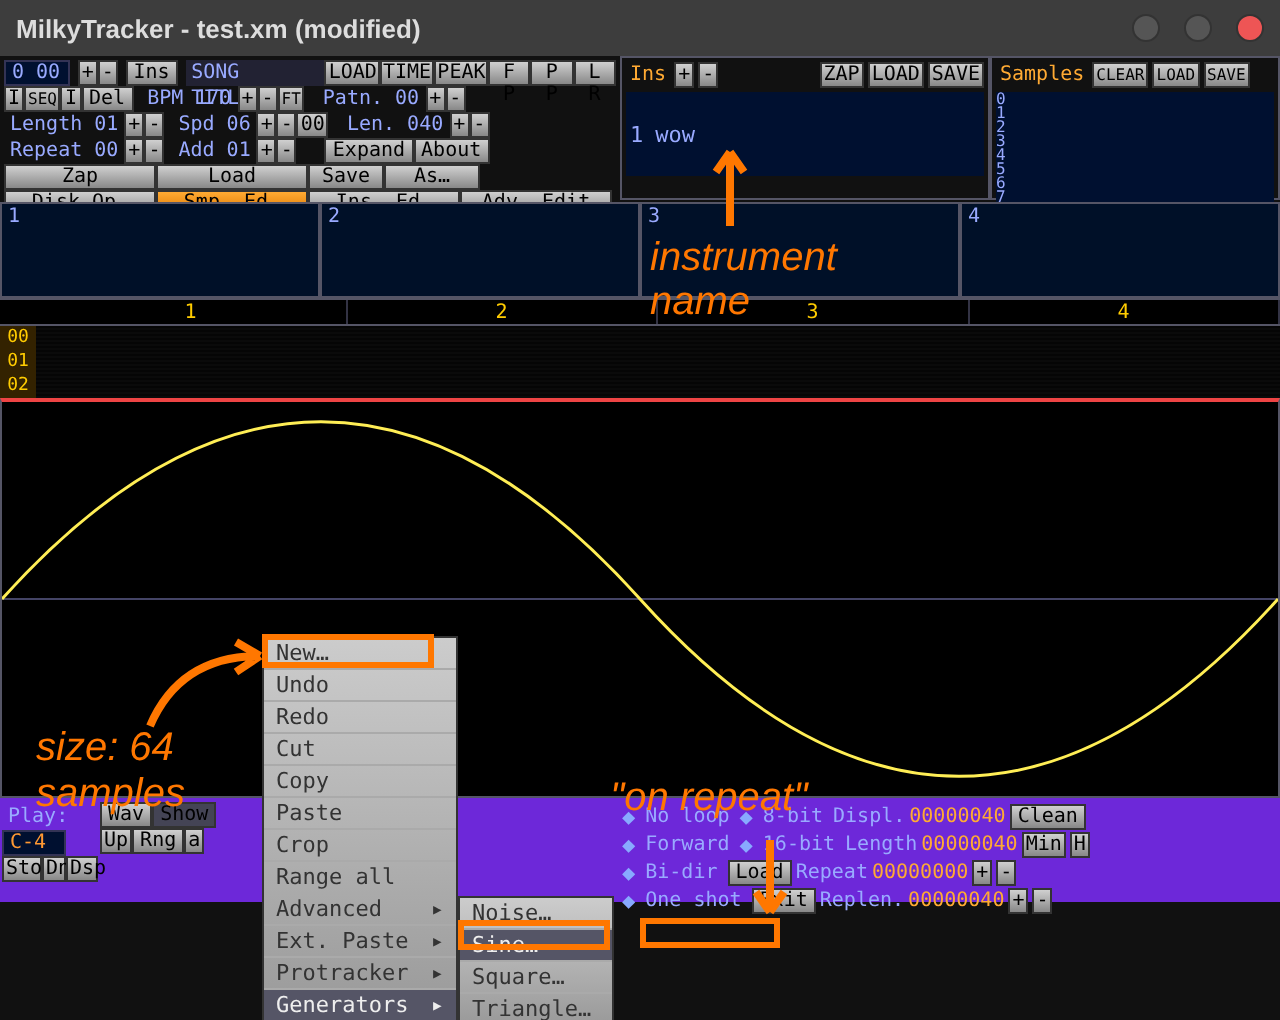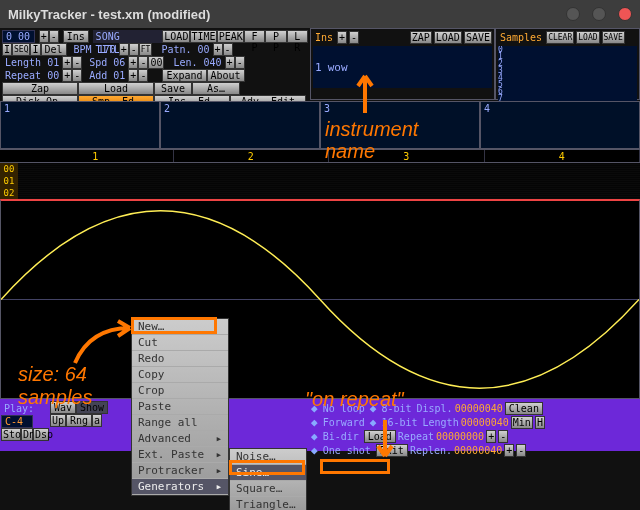--- a/index.html
+++ b/index.html
@@ -298,25 +298,26 @@
         <span class="statL">Replen.</span>
         <span class="numL">00000040</span>
         <div class="btn sm">+</div>
         <div class="btn sm">-</div>
       </div>
     </div>
   </div>
 
   <div class="ctxMenu" style="left:131px;top:290px;width:98px" id="ctxm">
       <div class="mi">New…</div>
+      <div class="mi">Undo</div>
+      <div class="mi">Redo</div>
       <div class="mi">Cut</div>
-      <div class="mi">Redo</div>
       <div class="mi">Copy</div>
+      <div class="mi">Paste</div>
       <div class="mi">Crop</div>
-      <div class="mi">Paste</div>
       <div class="mi">Range all</div>
       <div class="mi">Advanced<span class="arr">▸</span></div>
       <div class="mi">Ext. Paste<span class="arr">▸</span></div>
       <div class="mi">Protracker<span class="arr">▸</span></div>
       <div class="mi sel">Generators<span class="arr">▸</span></div>
     </div>
   <div class="ctxMenu" style="left:229px;top:420px;width:78px" id="ctxs">
       <div class="mi">Noise…</div>
       <div class="mi sel">Sine…</div>
       <div class="mi">Square…</div>

